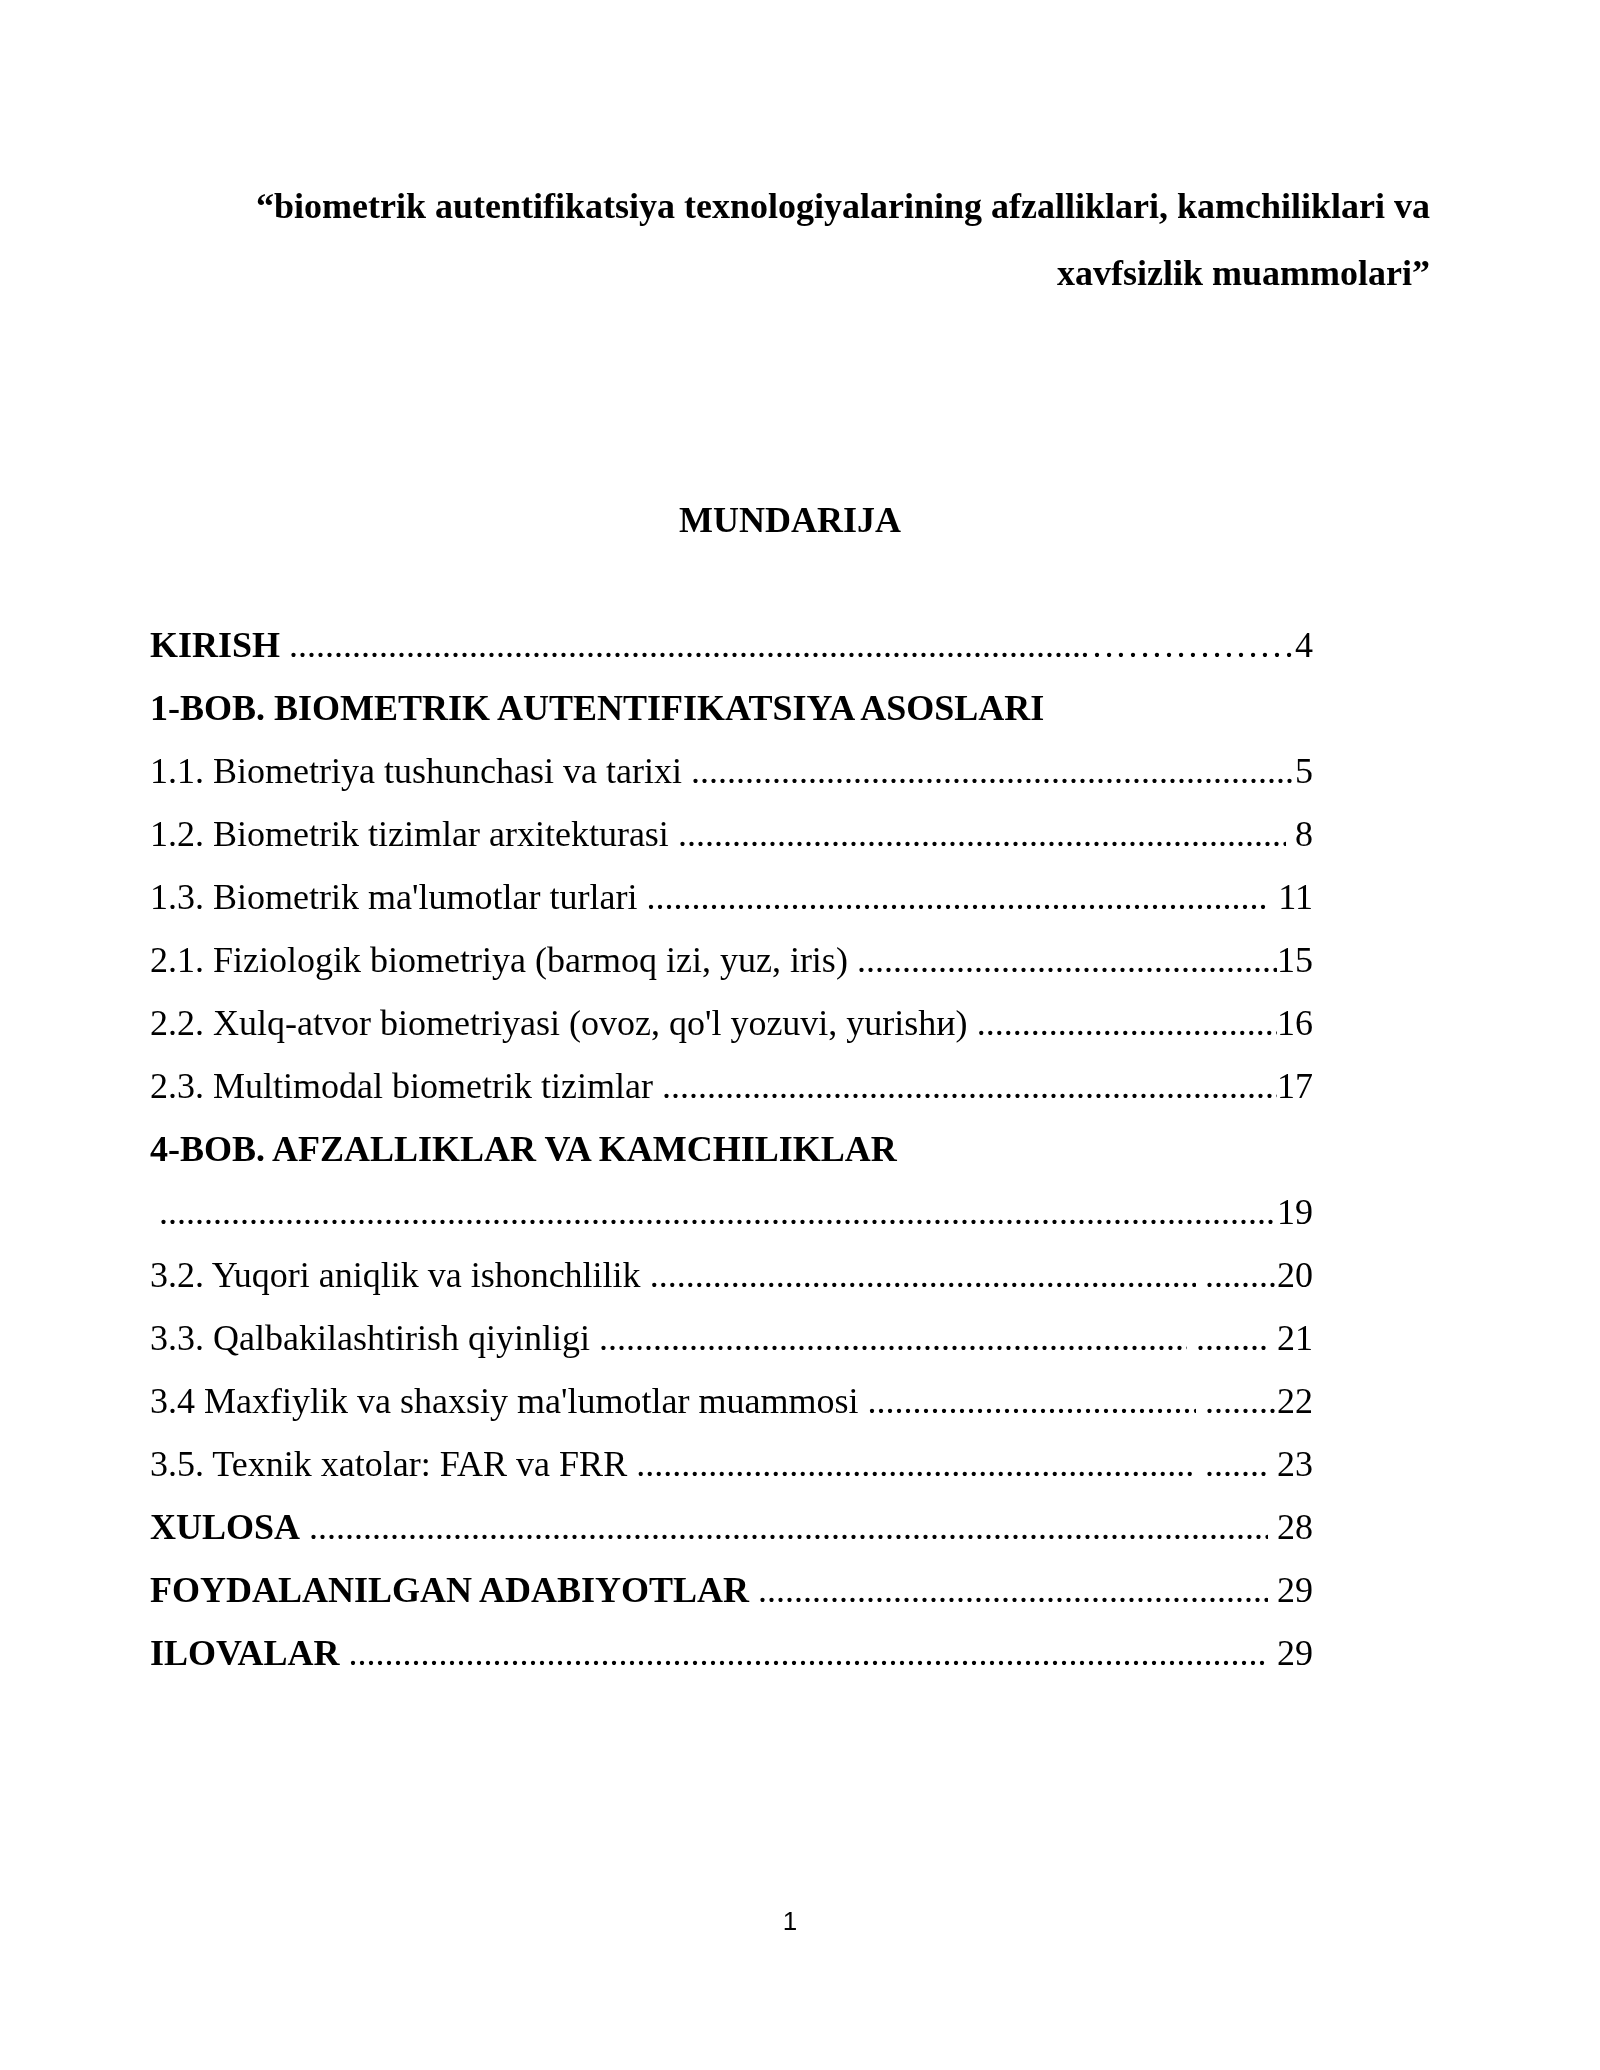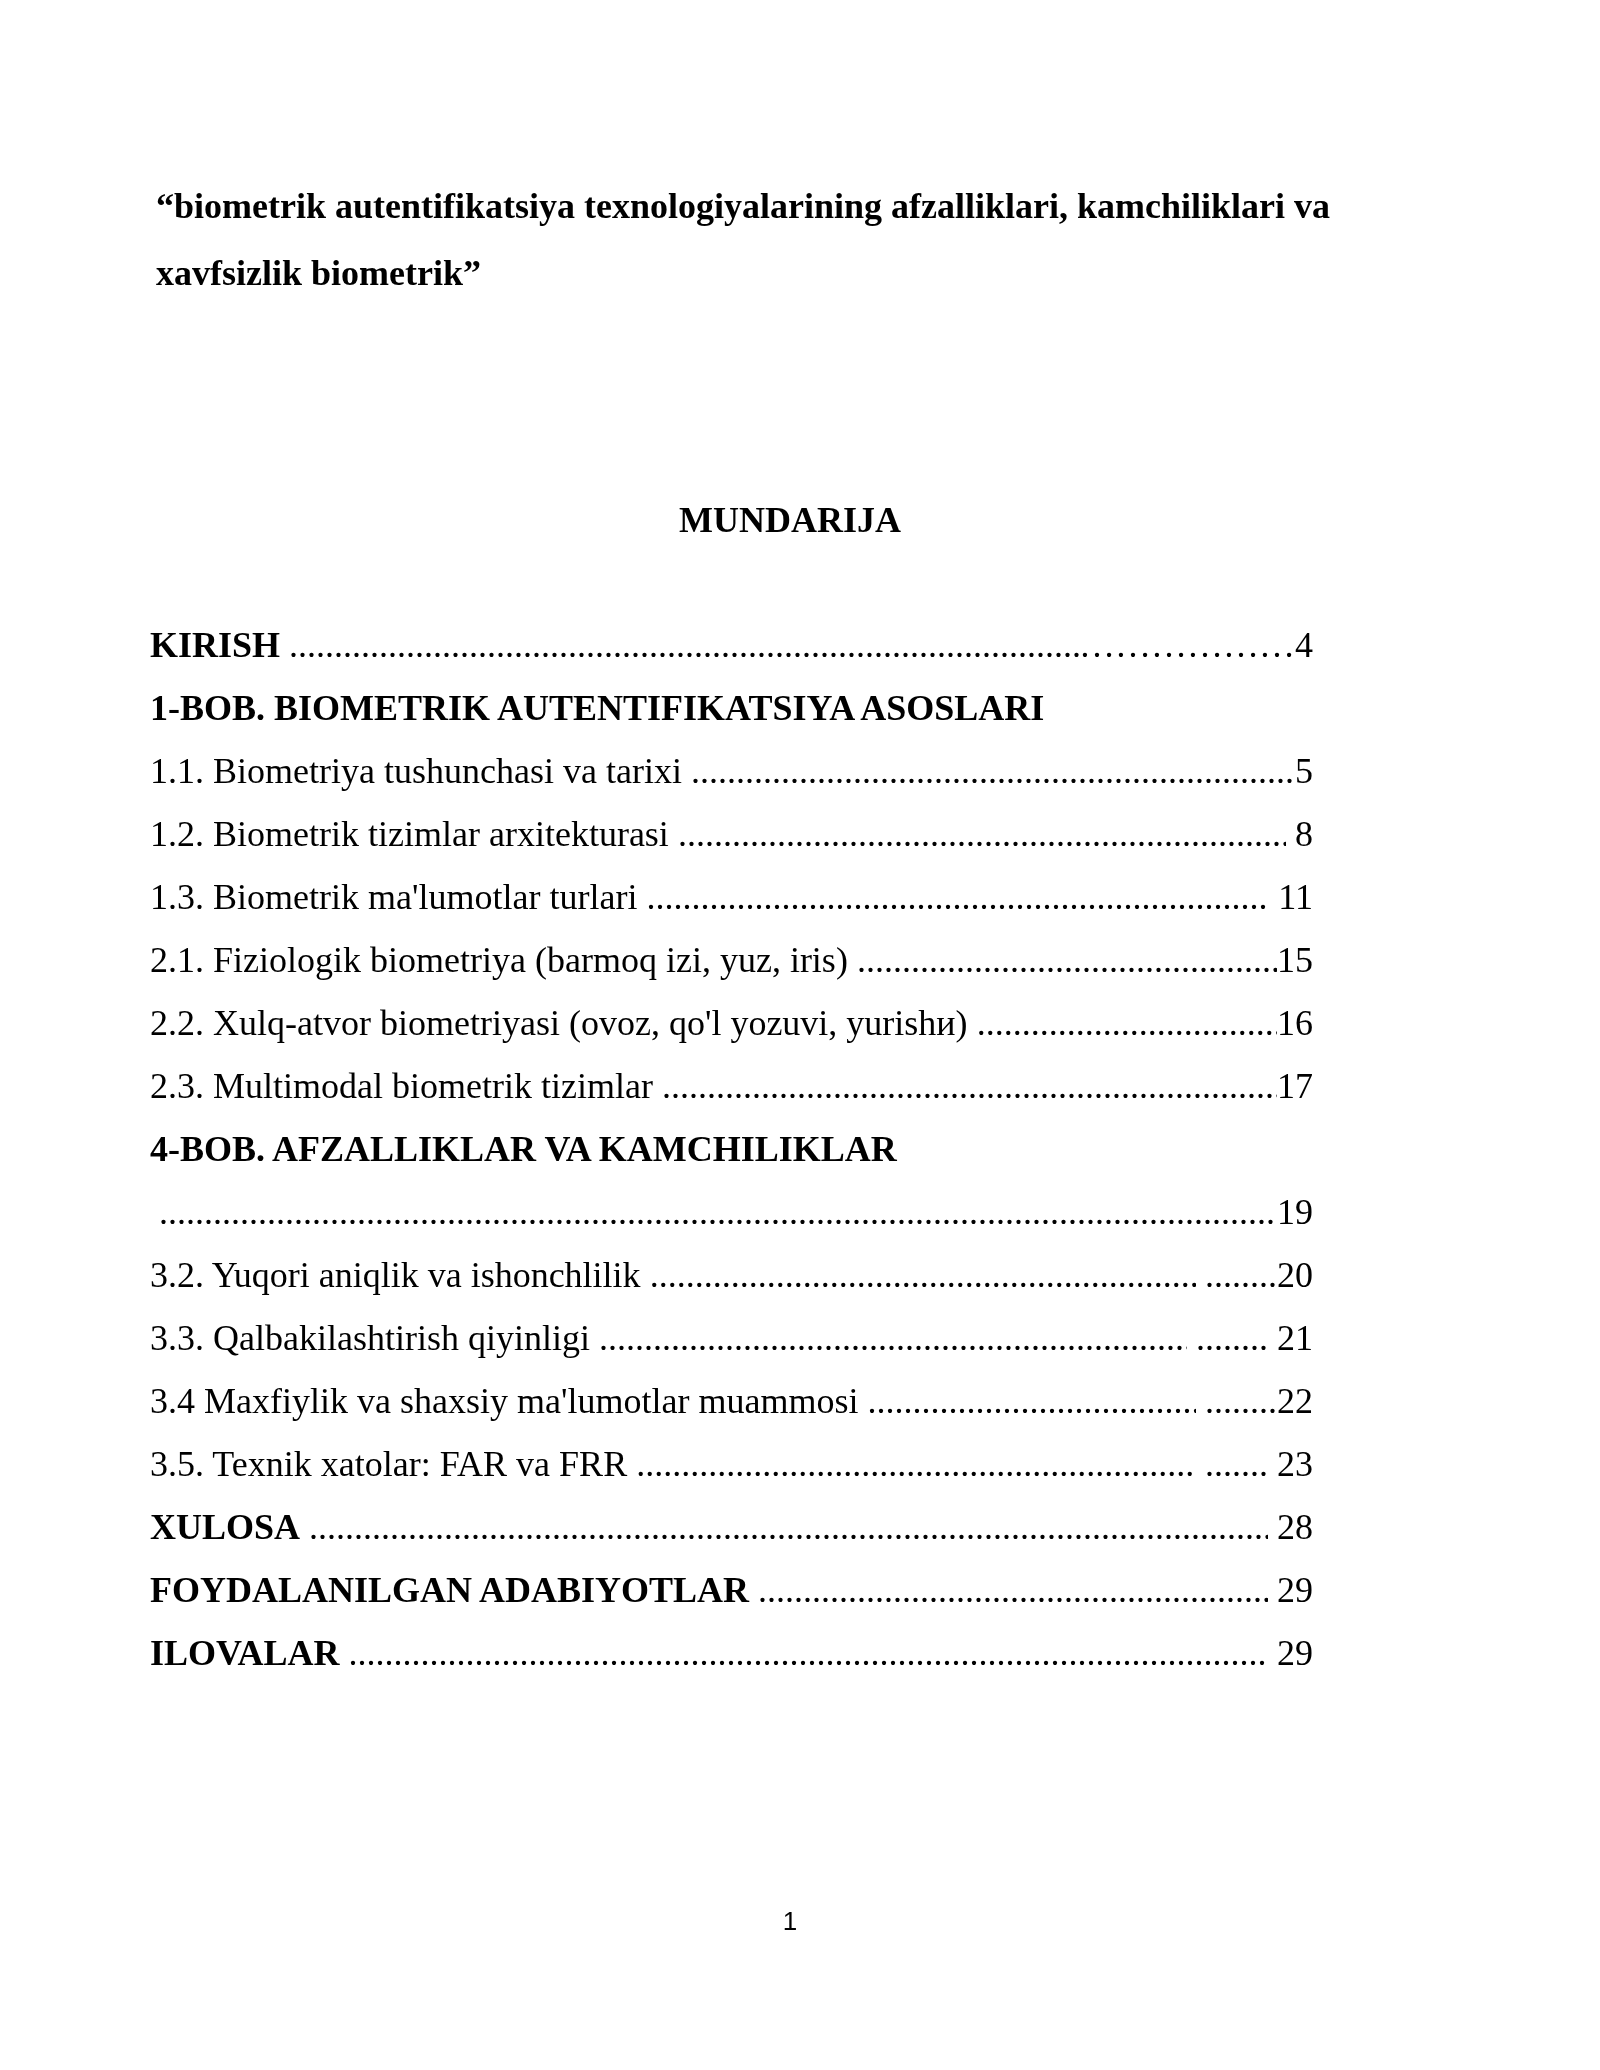--- a/index.html
+++ b/index.html
@@ -11,21 +11,21 @@
     color: #000000;
     font-family: "Liberation Serif", "DejaVu Serif", serif;
     font-size: 36px;
     overflow: hidden;
   }
   .doc-title {
     position: absolute;
     top: 173px;
     left: 156px;
     right: 170px;
-    text-align: left;
+    text-align: right;
     font-weight: bold;
     line-height: 67px;
   }
   .toc-heading {
     position: absolute;
     top: 489px;
     left: 150px;
     right: 170px;
     text-align: center;
     font-weight: bold;
@@ -65,21 +65,21 @@
     line-height: 40px;
   }
 </style>
 </head>
 <body>
 
 <div class="page">
 
   <div class="doc-title">
     <div>“biometrik autentifikatsiya texnologiyalarining afzalliklari, kamchiliklari va</div>
-    <div>xavfsizlik biometrik”</div>
+    <div>xavfsizlik muammolari”</div>
   </div>
 
   <div class="toc-heading">MUNDARIJA</div>
 
   <div class="toc-list">
       <div class="toc-row bold has-dots">
       <span class="toc-label">KIRISH</span>
       <span class="toc-leader">................................................................................................................................................................................................................................................................................................................</span>
       <span class="toc-tail">………………4</span>
     </div>

